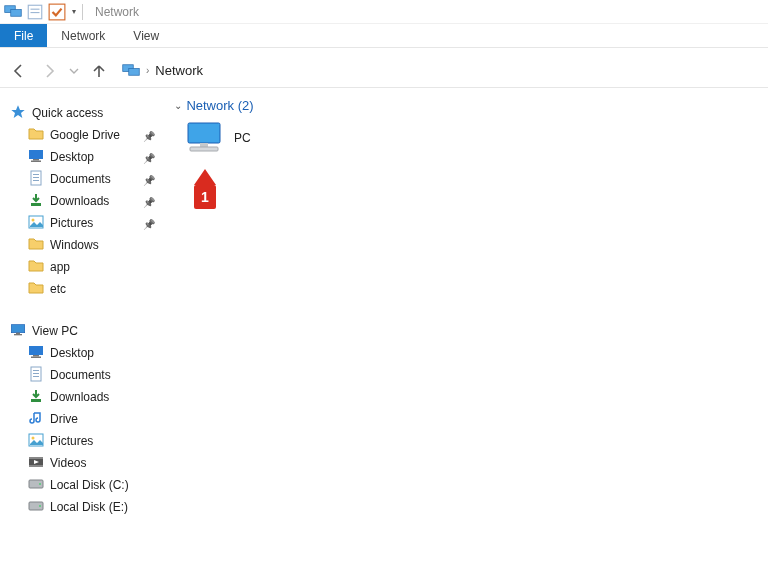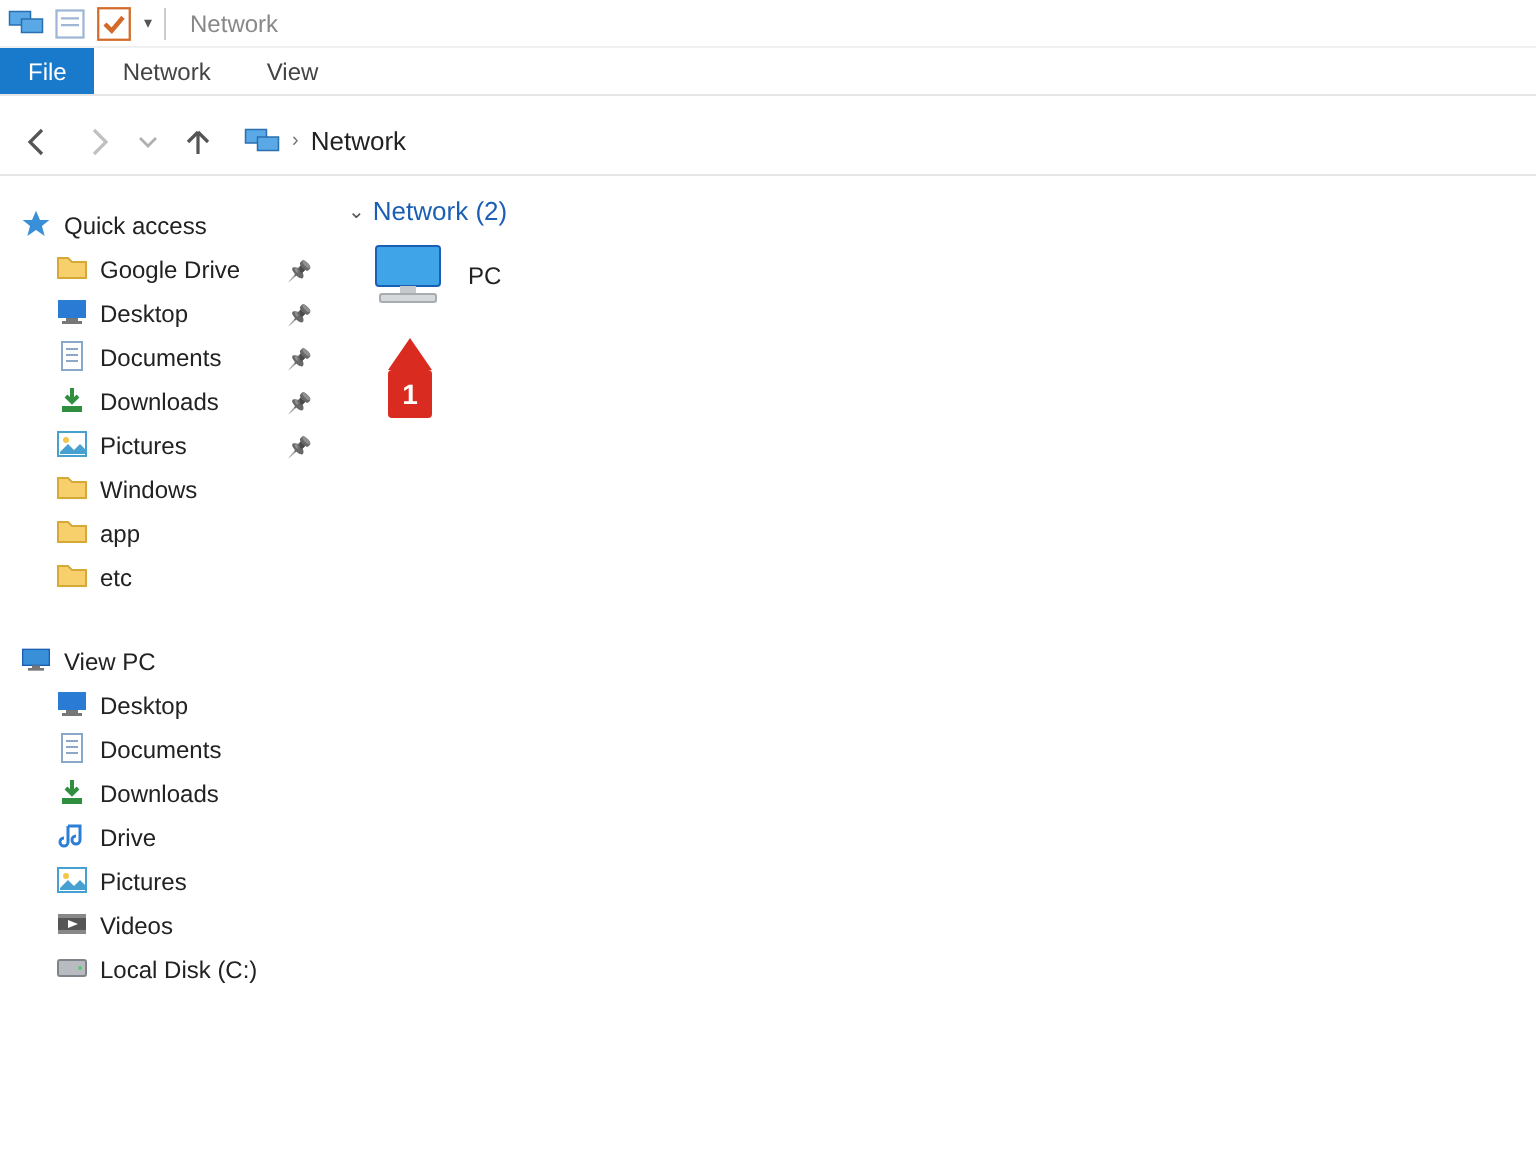--- a/index.html
+++ b/index.html
@@ -274,20 +274,28 @@
           </span>
           <span class="label">Videos</span>
         </div>
         <div class="tree-item">
           <span class="icon">
             <svg viewBox="0 0 16 16">
               <use href="#ic-disk"></use>
             </svg>
           </span>
           <span class="label">Local Disk (C:)</span>
+        </div>
+        <div class="tree-item">
+          <span class="icon">
+            <svg viewBox="0 0 16 16">
+              <use href="#ic-disk"></use>
+            </svg>
+          </span>
+          <span class="label">Local Disk (E:)</span>
         </div>
       </div>
 
   </div>
 
   <div class="content">
     <div class="section-header">
       <span class="chev">⌄</span>
       <span><span>Network</span> (<span>2</span>)</span>
     </div>

